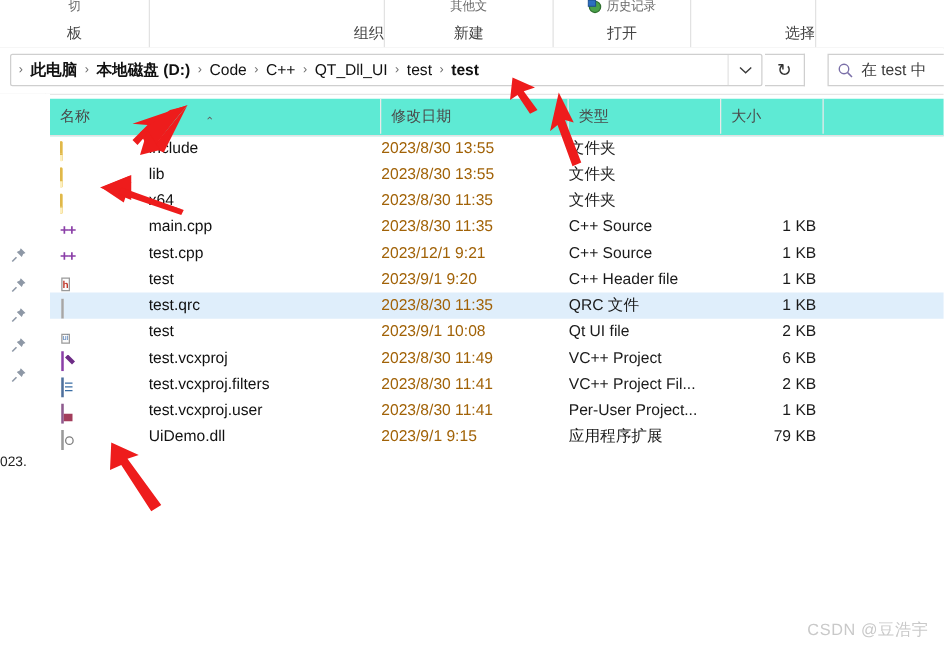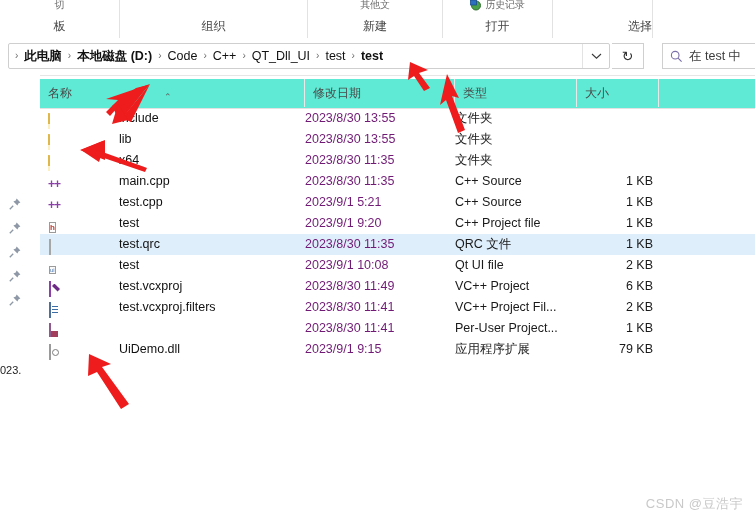--- a/index.html
+++ b/index.html
@@ -53,21 +53,21 @@
     height: 18px;
     overflow: hidden;
     display: flex;
     align-items: center;
     justify-content: center;
     font-size: 11px;
     color: #707070;
     white-space: nowrap;
   }
   .g-clip  { width: 120px; }
-  .g-org   { width: 188px; }
+  .g-org   { width: 188px; justify-content: flex-end; }
   .g-new   { width: 135px; }
   .g-open  { width: 110px; }
   .g-sel   { width: 100px; border-right: 1px solid #e2e2e2; justify-content: flex-end; }
   .g-rest  { flex: 1; border-right: none; }
 
   .tinytext {
     font-size: 10px;
     color: #6b6b6b;
     letter-spacing: -0.2px;
   }
@@ -234,21 +234,21 @@
   .frow.selected { background: #dfeefb; }
   .cell {
     position: absolute;
     font-size: 12.5px;
     color: #111;
     line-height: 21px;
     white-space: nowrap;
     overflow: hidden;
   }
   .c-name { left: 8px;   width: 250px; display: flex; align-items: center; }
-  .c-date { left: 265px; width: 150px; color: #701a75; }
+  .c-date { left: 265px; width: 150px; color: #a16207; }
   .c-type { left: 415px; width: 120px; color: #1a1a1a; }
   .c-size { left: 537px; width: 76px; text-align: right; color: #1a1a1a; }
 
   .ficon {
     width: 16px; height: 16px;
     margin-right: 7px;
     flex: 0 0 16px;
     position: relative;
   }
   .fname { font-size: 12.5px; color: #111; margin-left: 48px; }
@@ -581,32 +581,32 @@
     <div class="cell c-date">2023/8/30 11:35</div>
     <div class="cell c-type">C++ Source</div>
     <div class="cell c-size">1 KB</div>
   </div>
 
   <div class="frow">
     <div class="cell c-name">
       <span class="ficon"><span class="ic-cpp">++</span></span>
       <span class="fname">test.cpp</span>
     </div>
-    <div class="cell c-date">2023/9/1 5:21</div>
+    <div class="cell c-date">2023/12/1 9:21</div>
     <div class="cell c-type">C++ Source</div>
     <div class="cell c-size">1 KB</div>
   </div>
 
   <div class="frow">
     <div class="cell c-name">
       <span class="ficon"><span class="ic-h">h</span></span>
       <span class="fname">test</span>
     </div>
     <div class="cell c-date">2023/9/1 9:20</div>
-    <div class="cell c-type">C++ Project file</div>
+    <div class="cell c-type">C++ Header file</div>
     <div class="cell c-size">1 KB</div>
   </div>
 
   <div class="frow selected">
     <div class="cell c-name">
       <span class="ficon"><span class="ic-qrc"></span></span>
       <span class="fname">test.qrc</span>
     </div>
     <div class="cell c-date">2023/8/30 11:35</div>
     <div class="cell c-type">QRC 文件</div>
@@ -639,20 +639,21 @@
       <span class="fname">test.vcxproj.filters</span>
     </div>
     <div class="cell c-date">2023/8/30 11:41</div>
     <div class="cell c-type">VC++ Project Fil...</div>
     <div class="cell c-size">2 KB</div>
   </div>
 
   <div class="frow">
     <div class="cell c-name">
       <span class="ficon"><span class="ic-user"></span></span>
+      <span class="fname">test.vcxproj.user</span>
     </div>
     <div class="cell c-date">2023/8/30 11:41</div>
     <div class="cell c-type">Per-User Project...</div>
     <div class="cell c-size">1 KB</div>
   </div>
 
   <div class="frow">
     <div class="cell c-name">
       <span class="ficon"><span class="ic-dll"></span></span>
       <span class="fname">UiDemo.dll</span>

